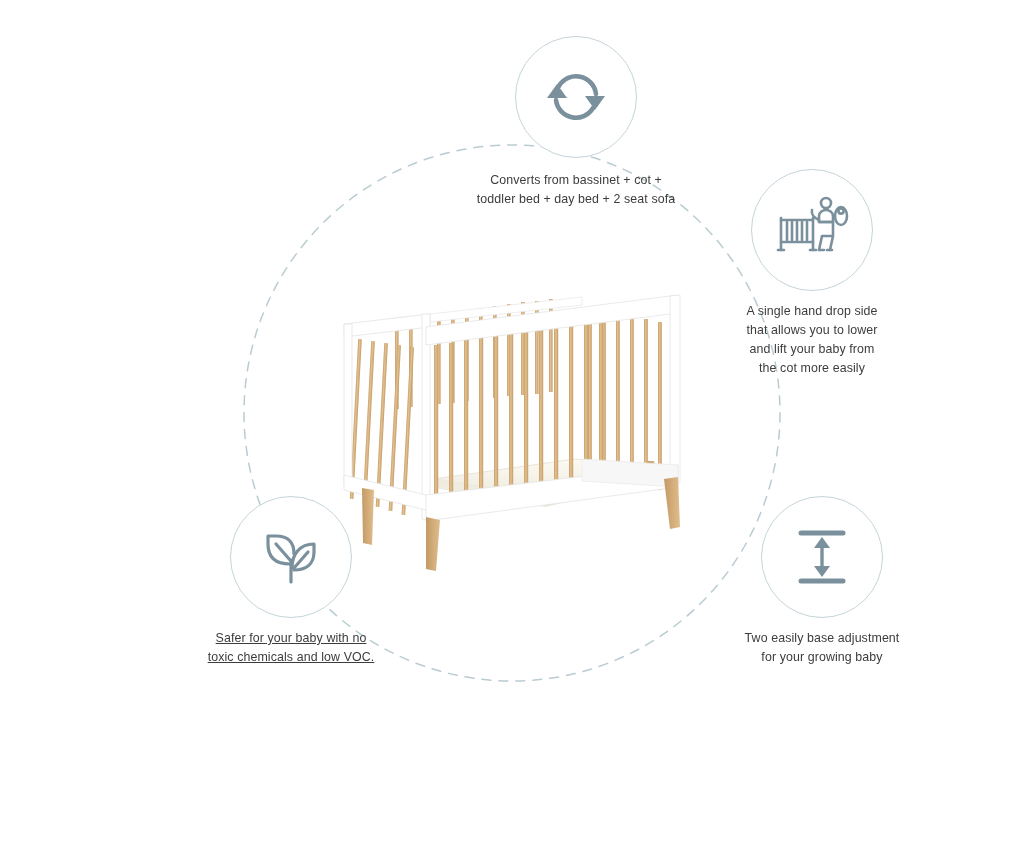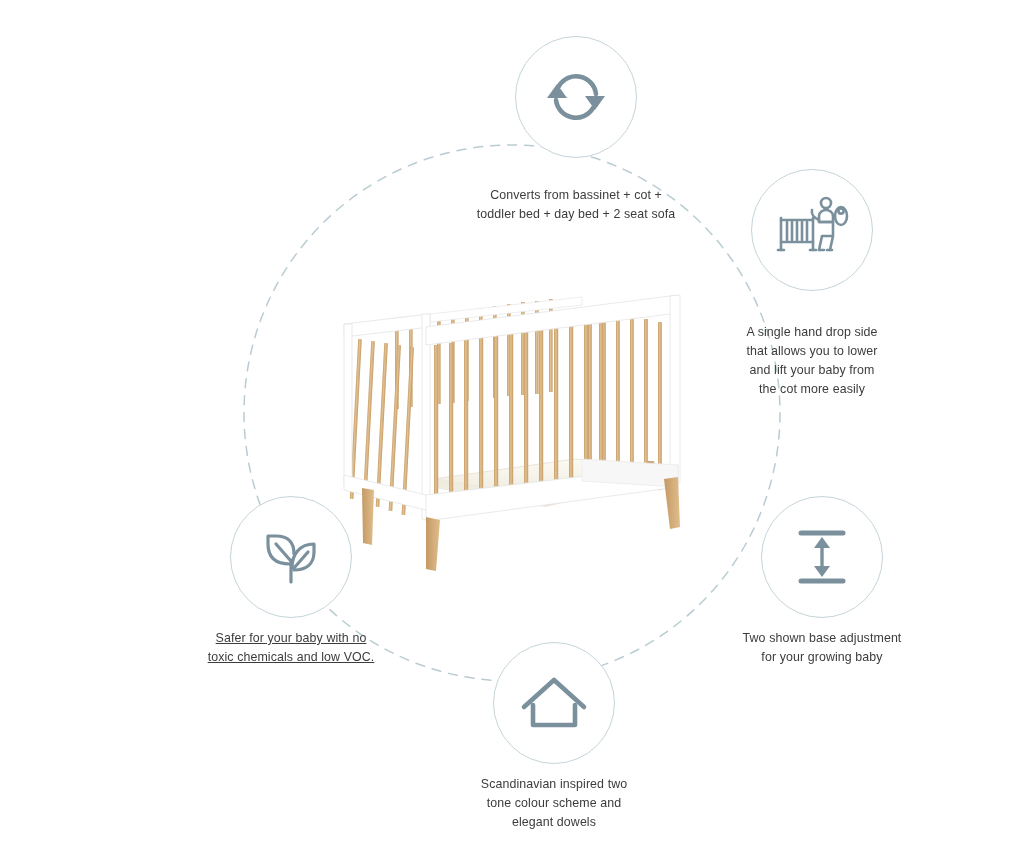--- a/index.html
+++ b/index.html
@@ -24,24 +24,24 @@
   .bubble svg{display:block;}
   .caption{
     margin-top:11px;text-align:center;
     font-size:12.4px;line-height:1.53;color:#3c3c3c;
     letter-spacing:.1px;white-space:pre-line;
     position:relative;z-index:3;
   }
 
   
   #n-converts{left:451px;top:36px;}
-  #n-converts .caption{width:250px;margin-top:28px;}
+  #n-converts .caption{width:250px;margin-top:13px;}
   #n-sustainable{left:186px;top:161px;}
   #n-sustainable .caption{width:176px;}
-  #n-dropside{left:724px;top:169px;gap:21px;}
+  #n-dropside{left:724px;top:169px;}
   #n-dropside .caption{width:176px;}
   #n-nontoxic{left:186px;top:496px;}
   #n-nontoxic .caption{width:210px;text-decoration:underline;}
   #n-baseadjust{left:724px;top:496px;}
   #n-baseadjust .caption{width:196px;}
   #n-scandi{left:456px;top:642px;}
   #n-scandi .caption{width:196px;}
 
   
   #product{position:absolute;left:330px;top:283px;width:362px;height:292px;z-index:2;}
@@ -221,31 +221,18 @@
       <svg width="70" height="70" viewBox="0 0 70 70">
         <g stroke="#7a909c" stroke-linecap="round">
           <line x1="14" y1="11" x2="56" y2="11" stroke-width="5"></line>
           <line x1="14" y1="59" x2="56" y2="59" stroke-width="5"></line>
           <line x1="35" y1="19" x2="35" y2="51" stroke-width="3.4"></line>
         </g>
         <path d="M35 15 L43 26 L27 26 Z" fill="#7a909c"></path>
         <path d="M35 55 L43 44 L27 44 Z" fill="#7a909c"></path>
       </svg>
     </div>
-    <div class="caption">Two shown base adjustment
+    <div class="caption">Two easily base adjustment
 for your growing baby</div>
   </div>
 
-  <div class="node" id="n-scandi">
-    <div class="bubble">
-      <svg width="72" height="72" viewBox="0 0 72 72">
-        <g fill="none" stroke="#7a909c" stroke-width="4.6" stroke-linecap="round" stroke-linejoin="round">
-          <path d="M6 40 L36 13 L66 40"></path>
-          <path d="M15 38 L15 58 L57 58 L57 38"></path>
-        </g>
-      </svg>
-    </div>
-    <div class="caption">Scandinavian inspired two
-tone colour scheme and
-elegant dowels</div>
-  </div>
 
 </div>
 
 </body></html>

